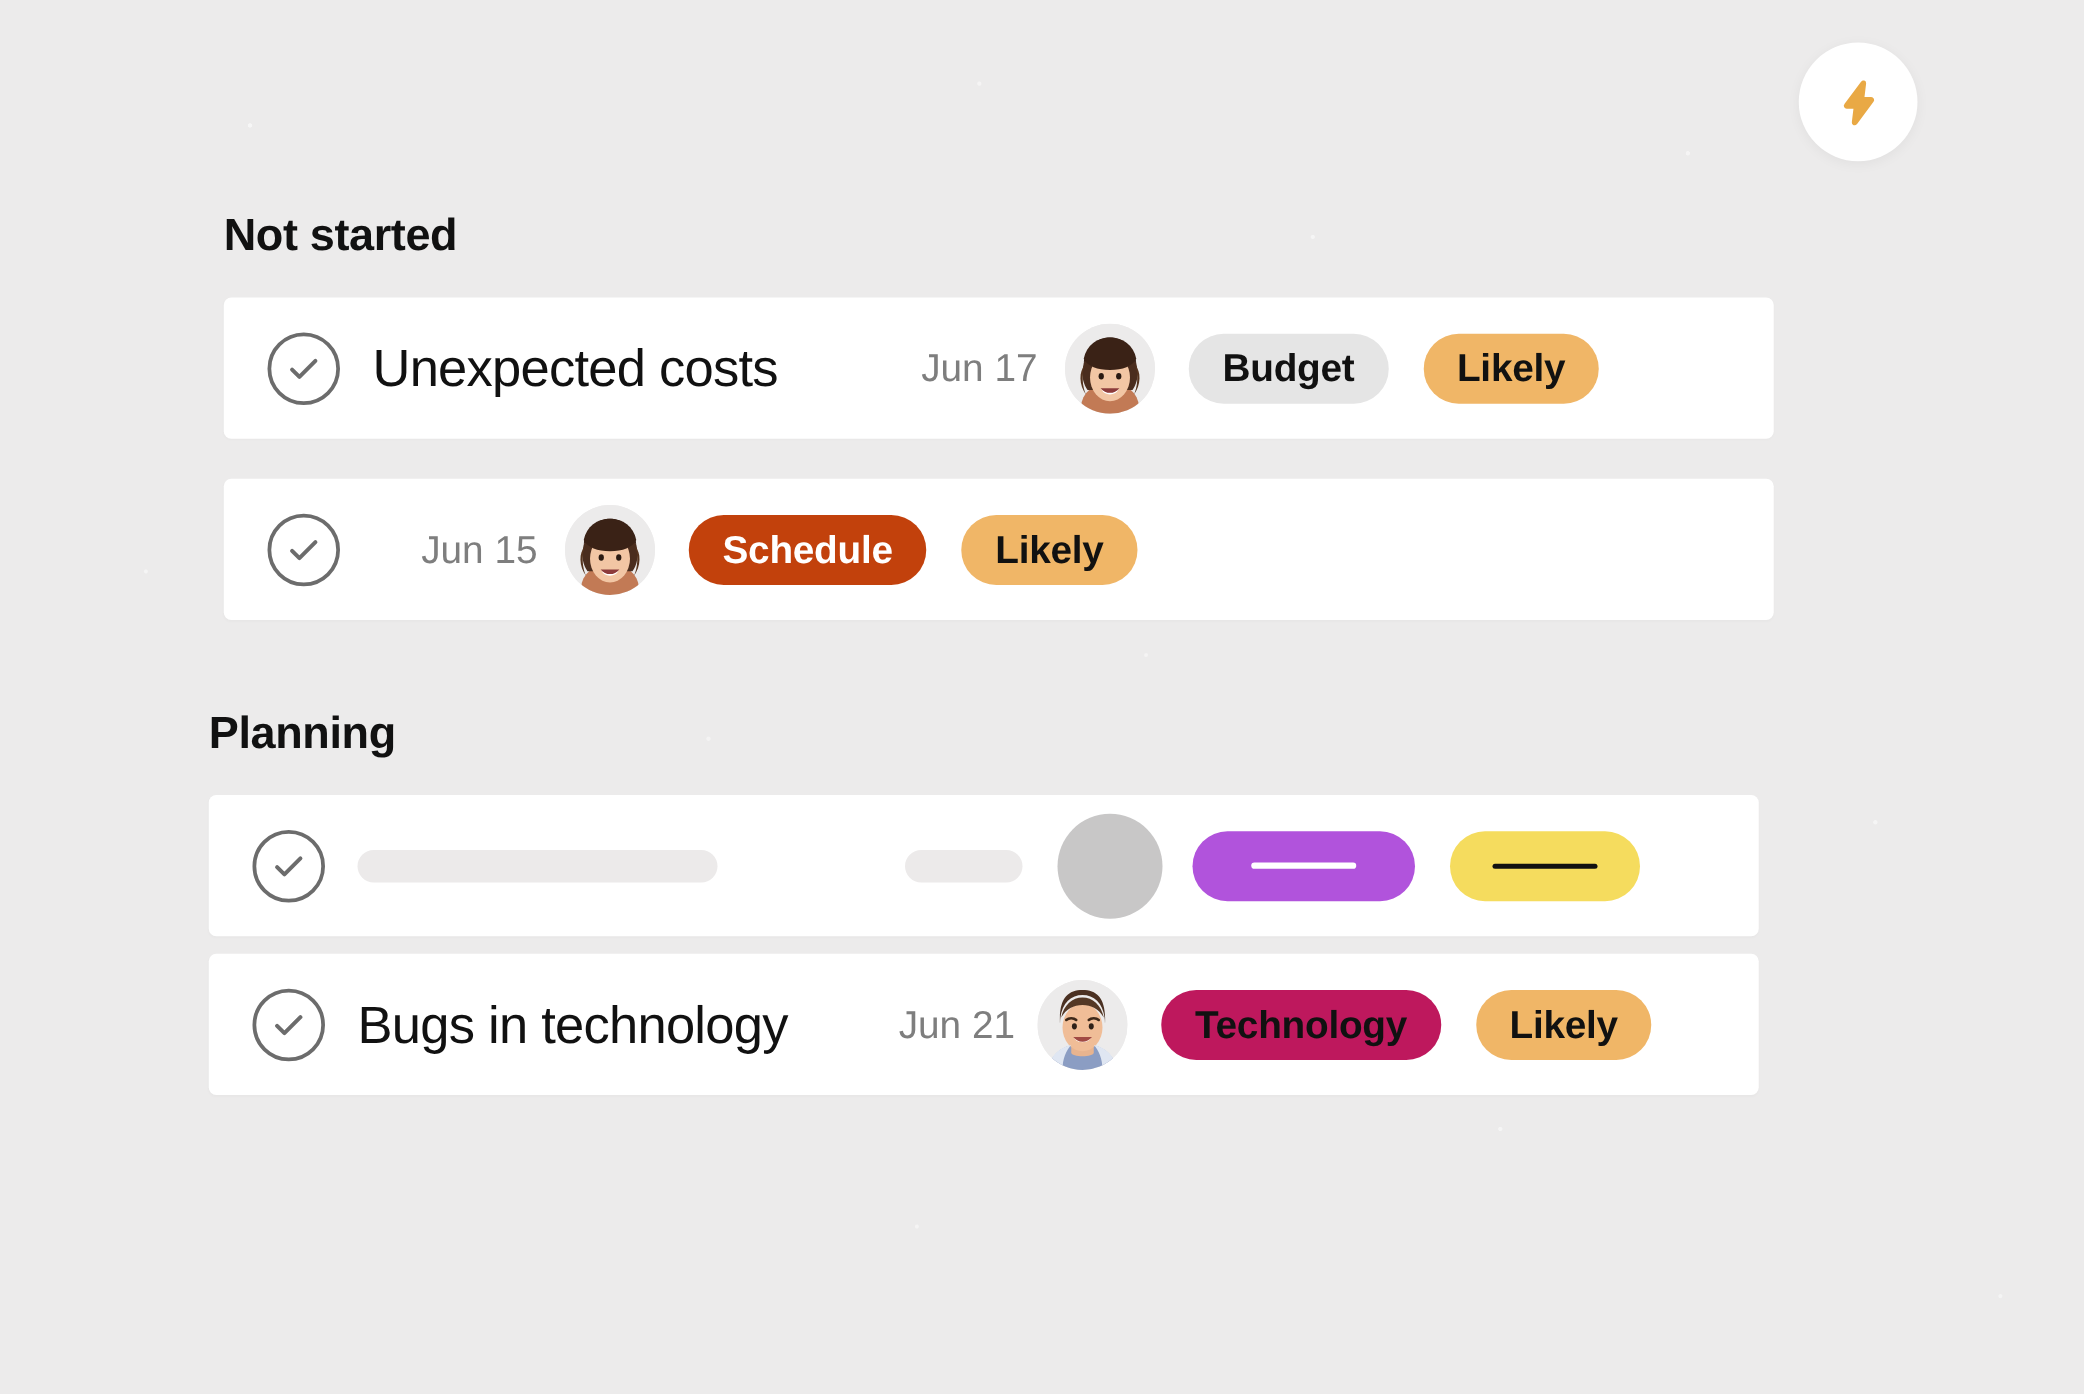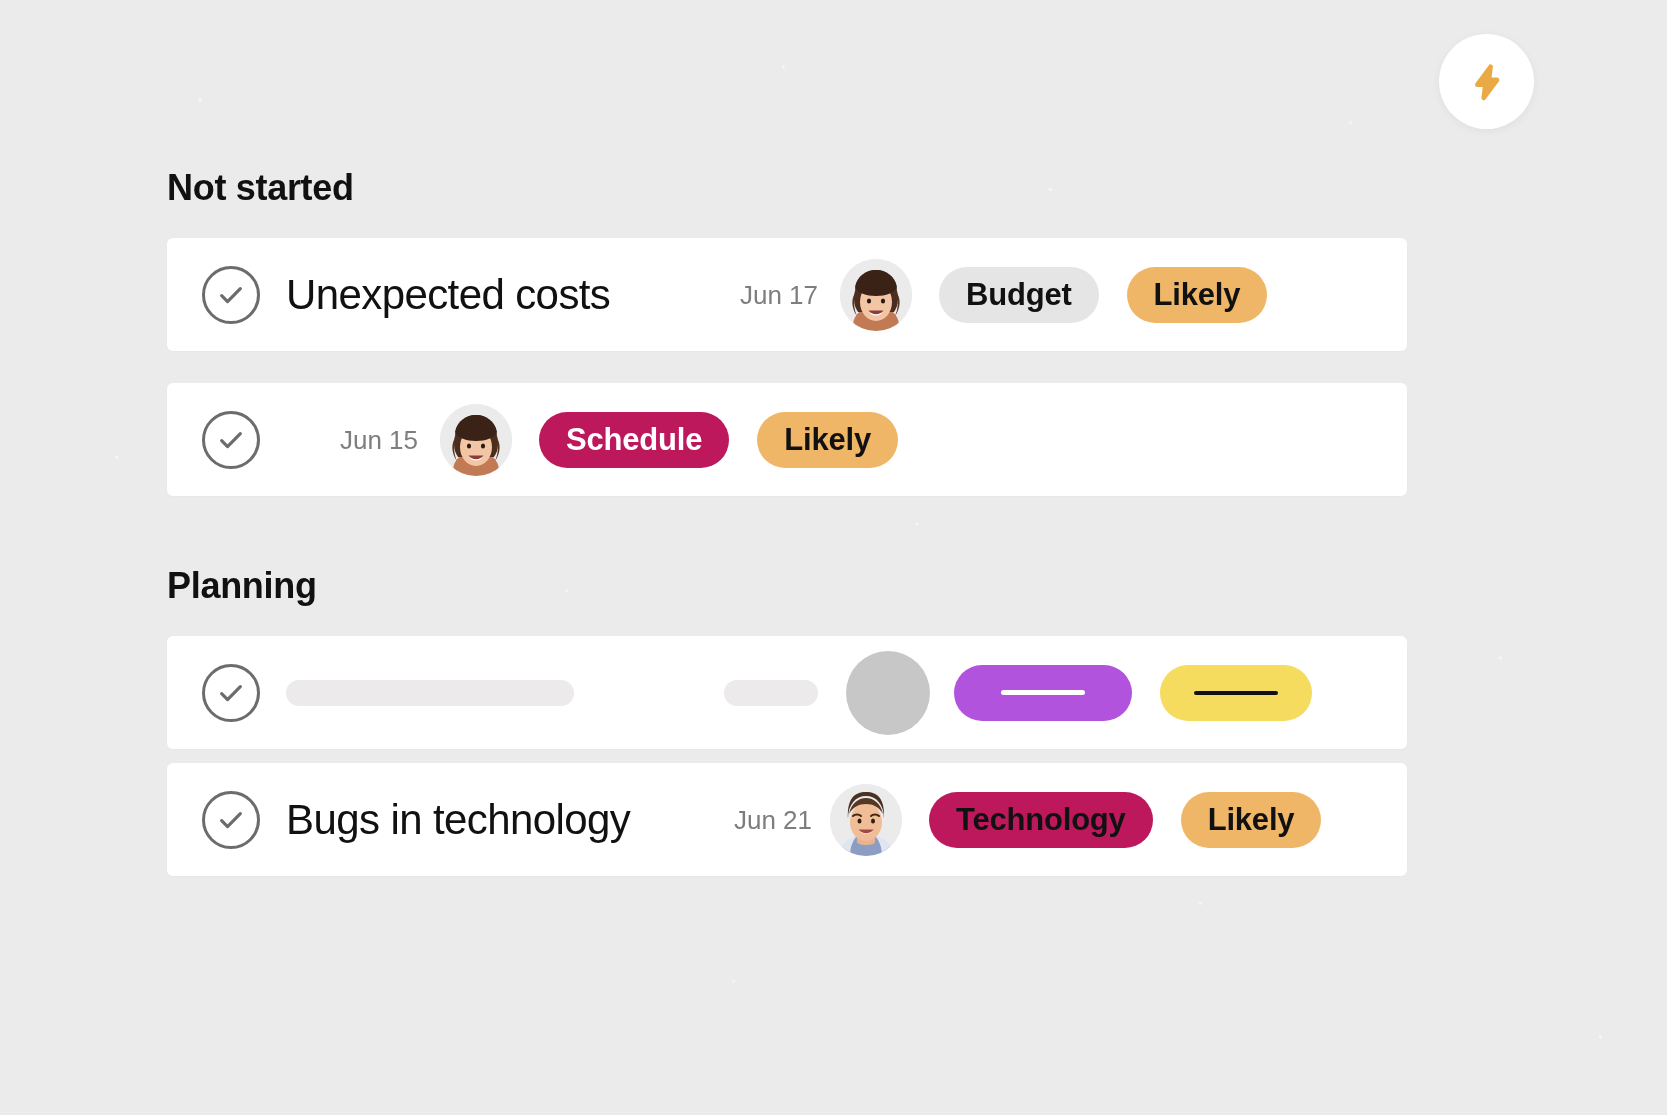--- a/index.html
+++ b/index.html
@@ -98,21 +98,21 @@
 
   .title {
     font-size: 42px;
     color: #111111;
     letter-spacing: -.6px;
     white-space: nowrap;
     line-height: 1;
   }
 
   .date {
-    font-size: 26px;
+    font-size: 31px;
     color: #7e7e7e;
     white-space: nowrap;
     line-height: 1;
     text-align: right;
   }
 
   .avatar {
     width: 72px;
     height: 72px;
     flex: 0 0 72px;
@@ -177,21 +177,21 @@
 <div class="bolt-badge">
   <span>
     <svg viewBox="0 0 24 24" aria-hidden="true">
       <path d="M13.6 1.8 5.2 13.1c-.5.6-.05 1.5.72 1.5h4.02l-.9 7.4c-.1.9 1.05 1.35 1.58.6l8.4-11.3c.5-.65.05-1.55-.72-1.55h-4.02l.9-7.4c.1-.88-1.05-1.33-1.58-.55z" fill="#E9A945" stroke="#E9A945" stroke-width="1.1" stroke-linejoin="round"></path>
     </svg>
   </span>
 </div>
 
 <div class="board">
 
-  <div class="group" style="position:absolute;top:170px;left:0;width:1240px;">
+  <div class="group" style="position:absolute;top:170px;left:12px;width:1240px;">
     <div class="group-title">Not started</div>
 
     <div class="row" style="margin-top:32px;">
       <div class="check">
         <svg viewBox="0 0 24 24" aria-hidden="true">
           <path d="M5 12.5l4.4 4.4L19 7.3" fill="none" stroke="#6c6c6c" stroke-width="2.4" stroke-linecap="round" stroke-linejoin="round"></path>
         </svg>
       </div>
       <div class="title col-title">Unexpected costs</div>
       <div class="date col-date">Jun 17</div>
@@ -231,21 +231,21 @@
           <path d="M15 31c2-13 11-20 21-20s19 7 21 20c-5-6-12-8-21-8s-16 2-21 8z" fill="#2e1a11"></path>
           <path d="M15 28c3 6 11 9 21 9s18-3 21-9c-2-11-11-17-21-17S17 17 15 28z" fill="#3a2216"></path>
           <ellipse cx="29" cy="42" rx="2.1" ry="2.6" fill="#2a1a12"></ellipse>
           <ellipse cx="43" cy="42" rx="2.1" ry="2.6" fill="#2a1a12"></ellipse>
           <path d="M29 52c3 4 11 4 14 0 -2 6-12 6-14 0z" fill="#fff"></path>
           <path d="M28.5 51.5c4 5 11 5 15 0z" fill="#8c3b3b"></path>
           <path d="M16 33c-3 8-2 18 1 24 -6-8-6-19-1-24z" fill="#55341f"></path>
           <path d="M56 33c3 8 2 18-1 24 6-8 6-19 1-24z" fill="#55341f"></path>
         </svg>
       </div>
-      <div class="pill col-tag" style="background:#be185d;color:#FFFFFF;">Schedule</div>
+      <div class="pill col-tag" style="background:#c2410c;color:#FFFFFF;">Schedule</div>
       <div class="pill" style="background:#F0B667;color:#111111;">Likely</div>
     </div>
   </div>
 
   <div class="group" style="position:absolute;top:568px;left:0;width:1240px;">
     <div class="group-title">Planning</div>
 
     <div class="row" style="margin-top:32px;">
       <div class="check">
         <svg viewBox="0 0 24 24" aria-hidden="true">

